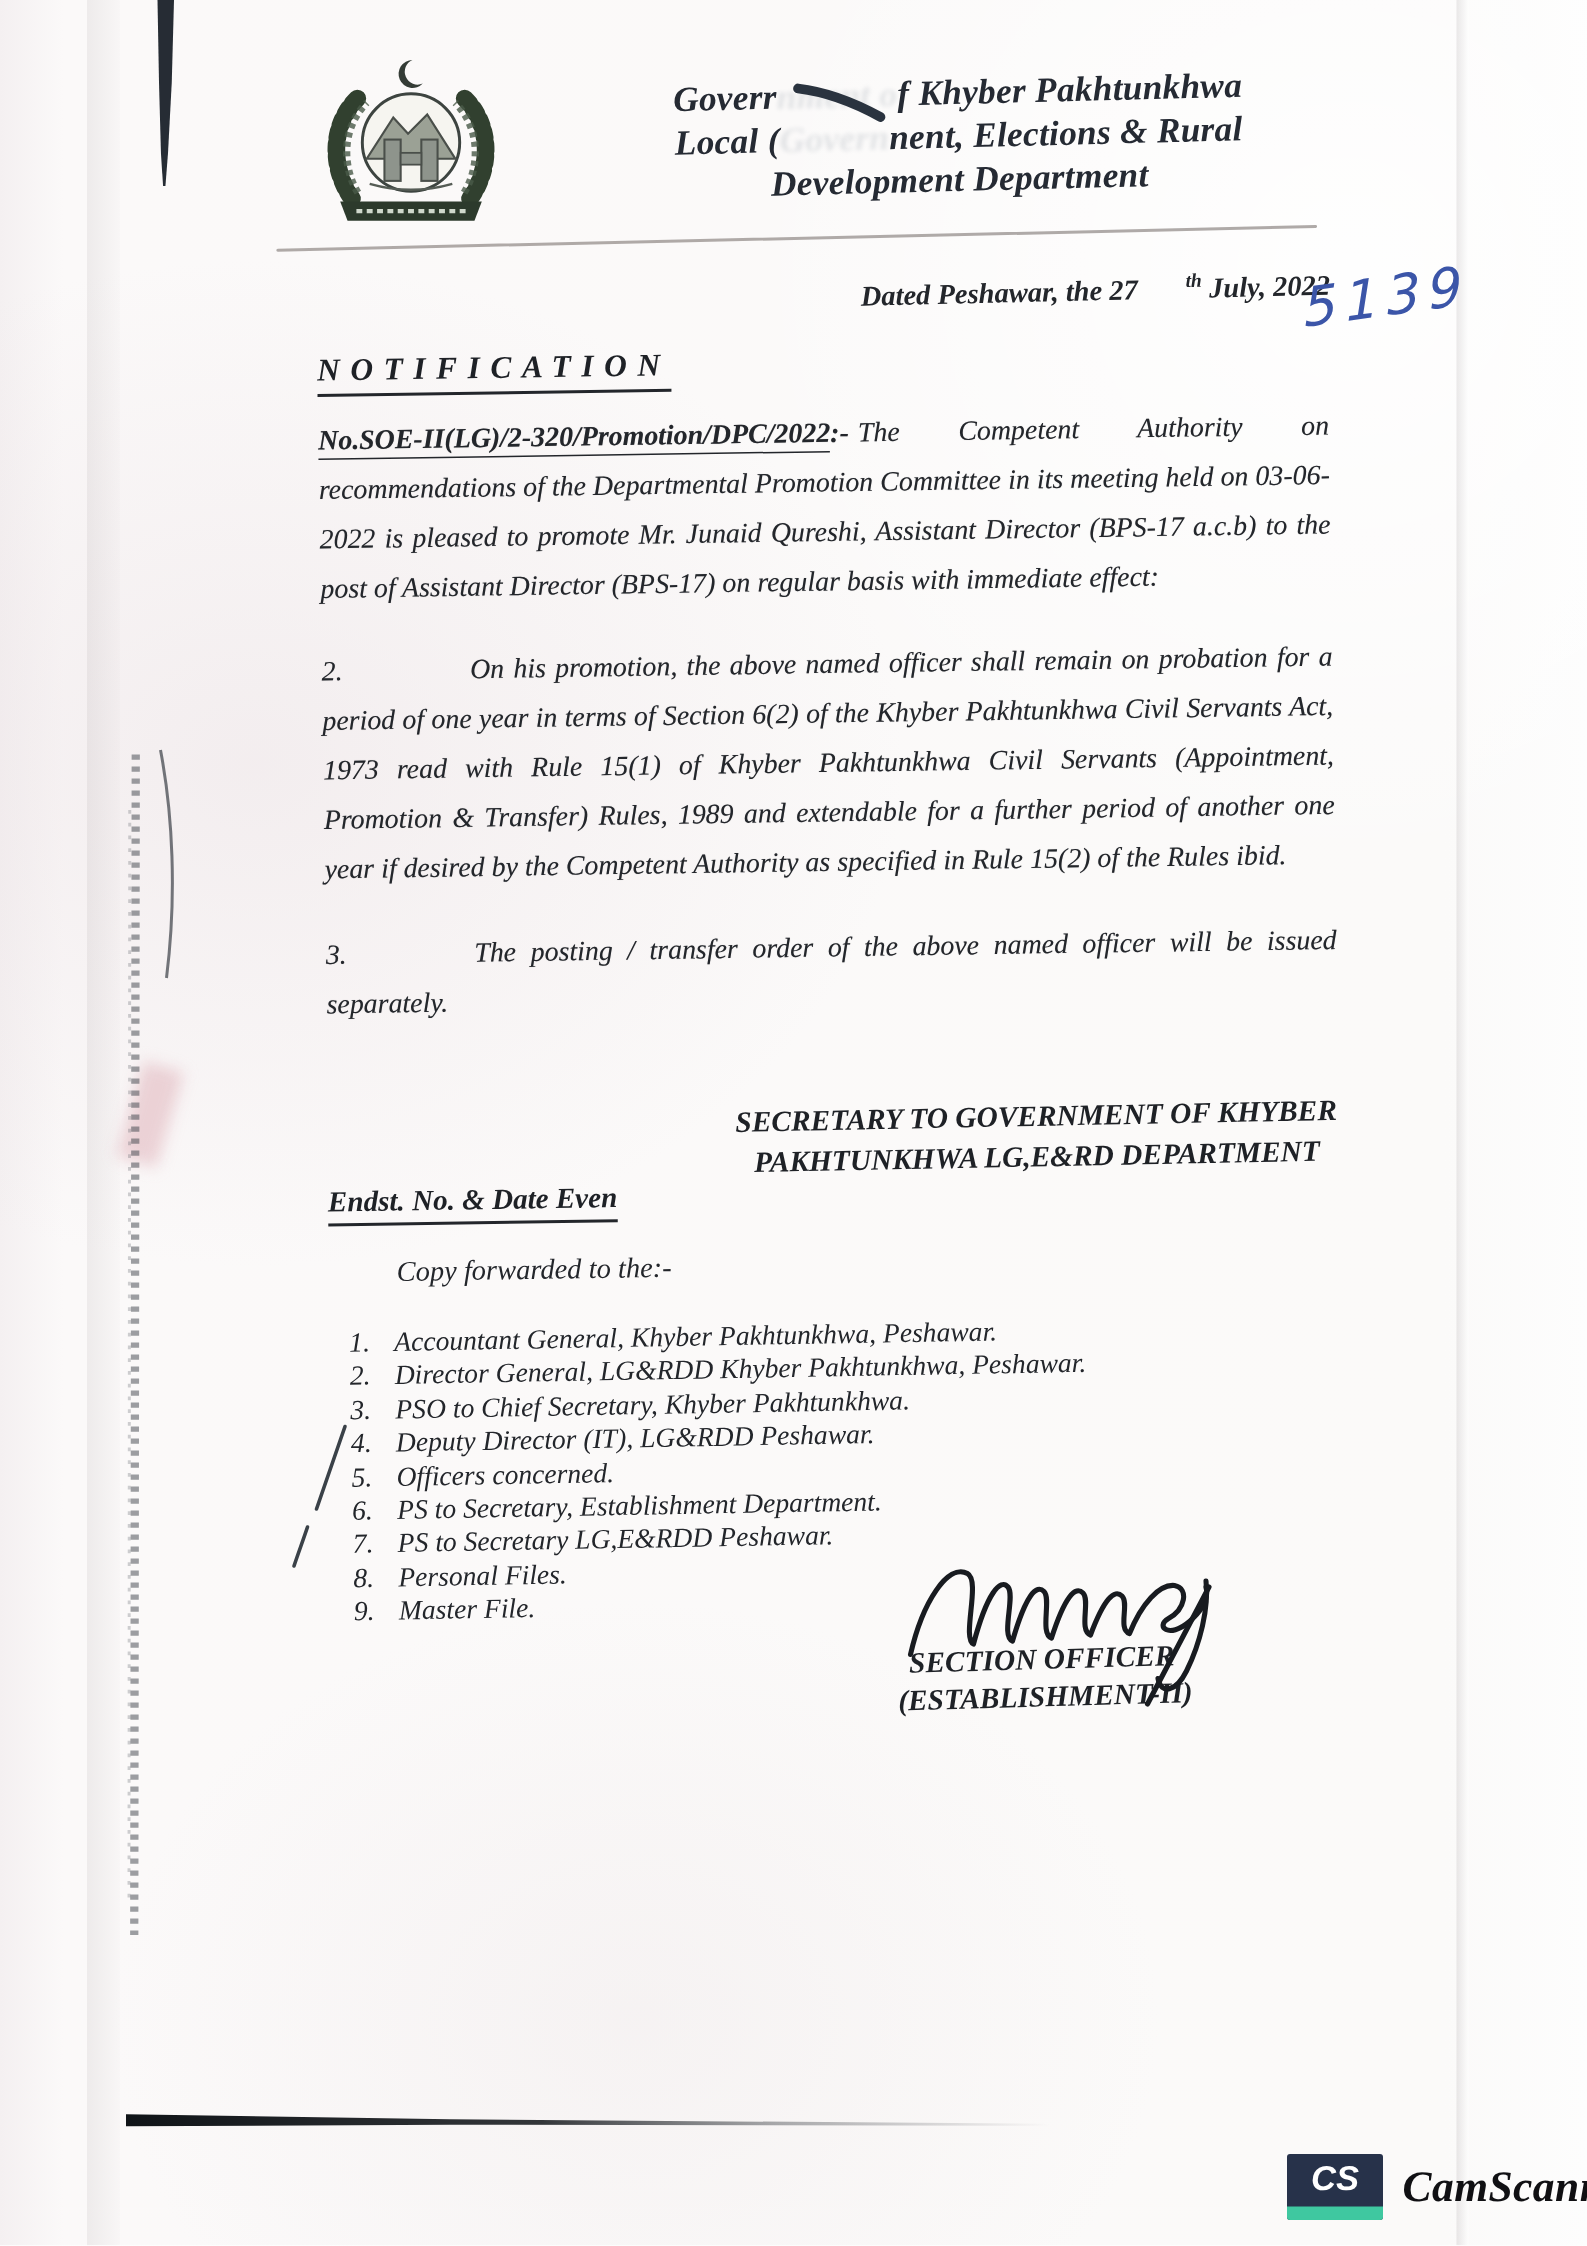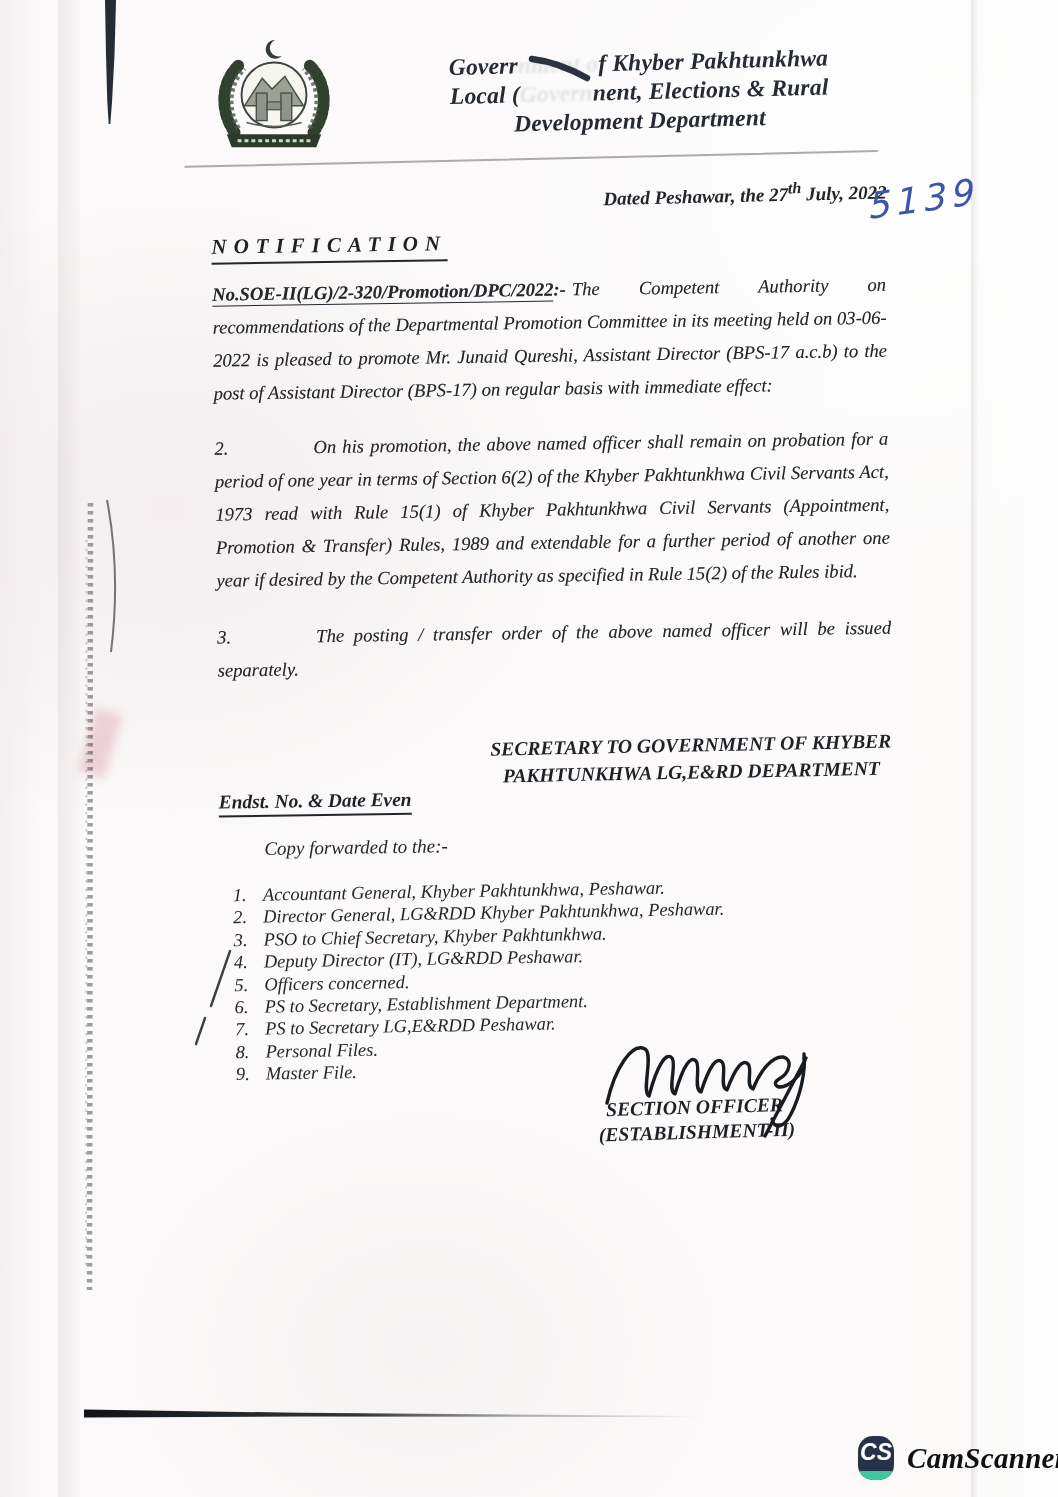--- a/index.html
+++ b/index.html
@@ -17,21 +17,21 @@
   #doc{position:absolute;inset:0;transform:rotate(-0.85deg);transform-origin:50% 46%;z-index:3;}
   
   #header-title{left:424px;top:50px;width:448px;text-align:center;
     font-weight:bold;font-size:23.5px;line-height:29px;color:#252a33;
     transform:rotate(-0.6deg);letter-spacing:0.2px;}
   .faded{opacity:0.16;filter:blur(1.3px);color:#5b6b7b;}
   #header-divider{left:192px;top:158px;width:694px;height:2px;background:#a19b99;
     transform:rotate(-0.45deg);border-radius:2px;opacity:0.85;}
   #date-line{left:548px;top:184px;width:346px;text-align:right;
     font-weight:bold;font-size:19px;color:#23262b;transform:rotate(-0.5deg);}
-  #date-line sup{font-size:16px;}
+  #date-line sup{font-size:13px;margin-left:32px;}
   #handnum{left:876px;top:184px;font-family:"DejaVu Sans",sans-serif;font-size:36px;
     color:#3b55a8;transform:rotate(-7deg) skewX(-6deg);letter-spacing:5px;font-weight:400;z-index:4;}
   
   #notif-heading{left:218px;top:230px;font-weight:bold;font-size:21px;letter-spacing:7px;
     border-bottom:2.4px solid #23262b;padding-bottom:3px;color:#1e2126;}
   .para{left:218px;width:674px;font-size:18.6px;line-height:33px;text-align:justify;color:#23262b;
     text-shadow:0 0 0.5px rgba(20,22,26,0.35);}
   #para1{top:273px;}
   #para2{top:427px;}
   #para3{top:616px;}
@@ -48,21 +48,21 @@
   #recipients{left:230px;top:879px;width:560px;list-style:none;margin:0;padding:0;
     font-size:18.4px;line-height:22.4px;transform:rotate(-0.15deg);}
   #recipients li{display:flex;}
   #recipients .num{width:30px;flex:none;}
   
   #so-block{left:592px;top:1097px;font-weight:bold;font-size:19.6px;line-height:25px;
     color:#1e2126;transform:rotate(-0.8deg);}
   #so-block .l1{margin-left:8px;}
   
   #cs-badge{left:858px;top:1436px;display:flex;align-items:center;z-index:4;}
-  #cs-icon{width:36px;height:44px;border-radius:15px;background:#27324a;position:relative;overflow:hidden;flex:none;}
+  #cs-icon{width:64px;height:44px;border-radius:2px;background:#27324a;position:relative;overflow:hidden;flex:none;}
   #cs-icon .txt{position:absolute;top:3px;left:0;right:0;text-align:center;color:#fff;
     font-family:"Liberation Sans","DejaVu Sans",sans-serif;font-weight:bold;font-size:23px;}
   #cs-icon .strip{position:absolute;bottom:0;left:0;right:0;height:9px;background:#3fc8a0;}
   #cs-name{margin-left:13px;font-family:"Liberation Serif","DejaVu Serif",serif;
     font-weight:700;font-size:29px;color:#101013;letter-spacing:0.3px;}
   
   #artifacts{position:absolute;inset:0;z-index:6;pointer-events:none;}
   #left-shadow{left:58px;top:0;width:22px;height:100%;z-index:1;
     background:linear-gradient(90deg,rgba(120,110,112,0.10),rgba(120,110,112,0.02));}
   #right-fold{left:971px;top:0;width:8px;height:100%;z-index:1;

